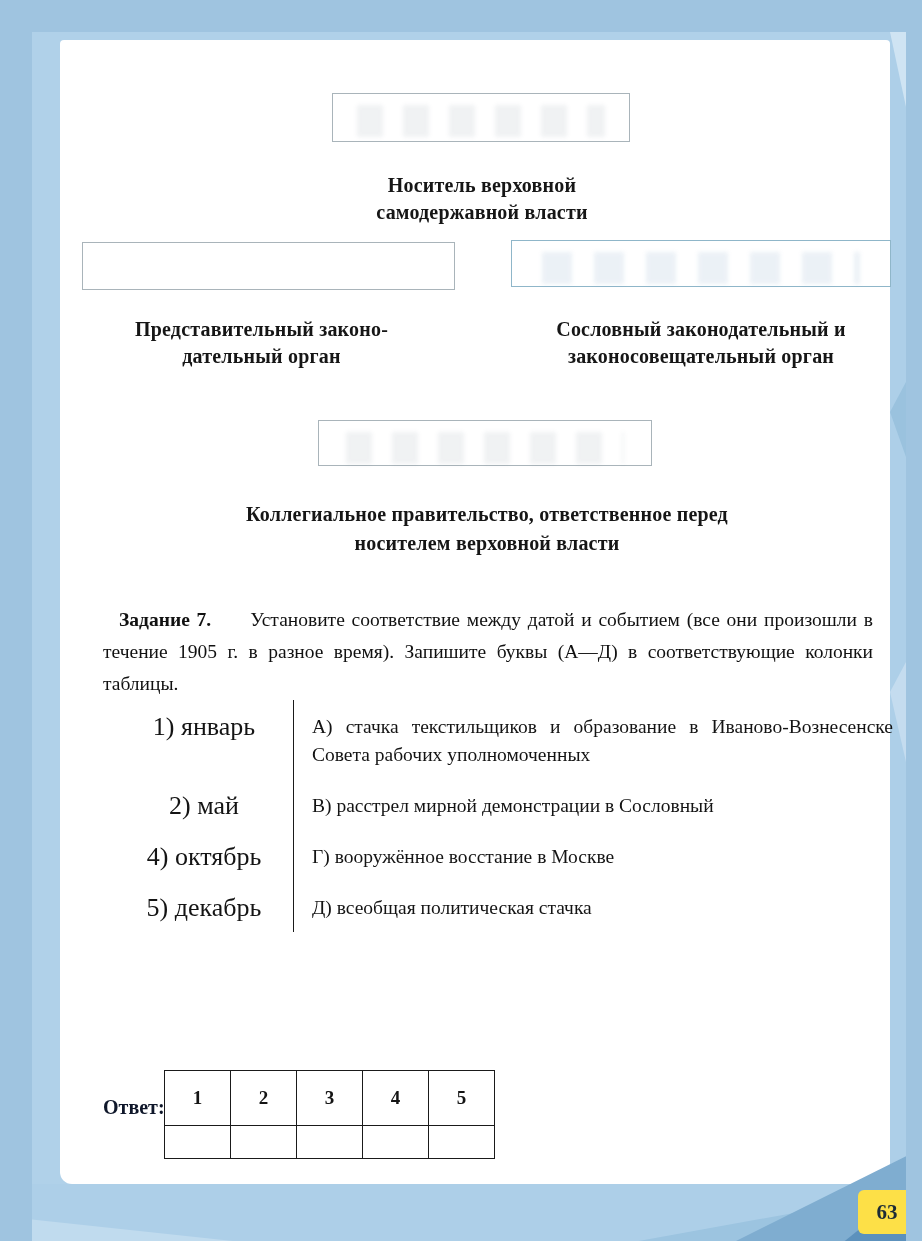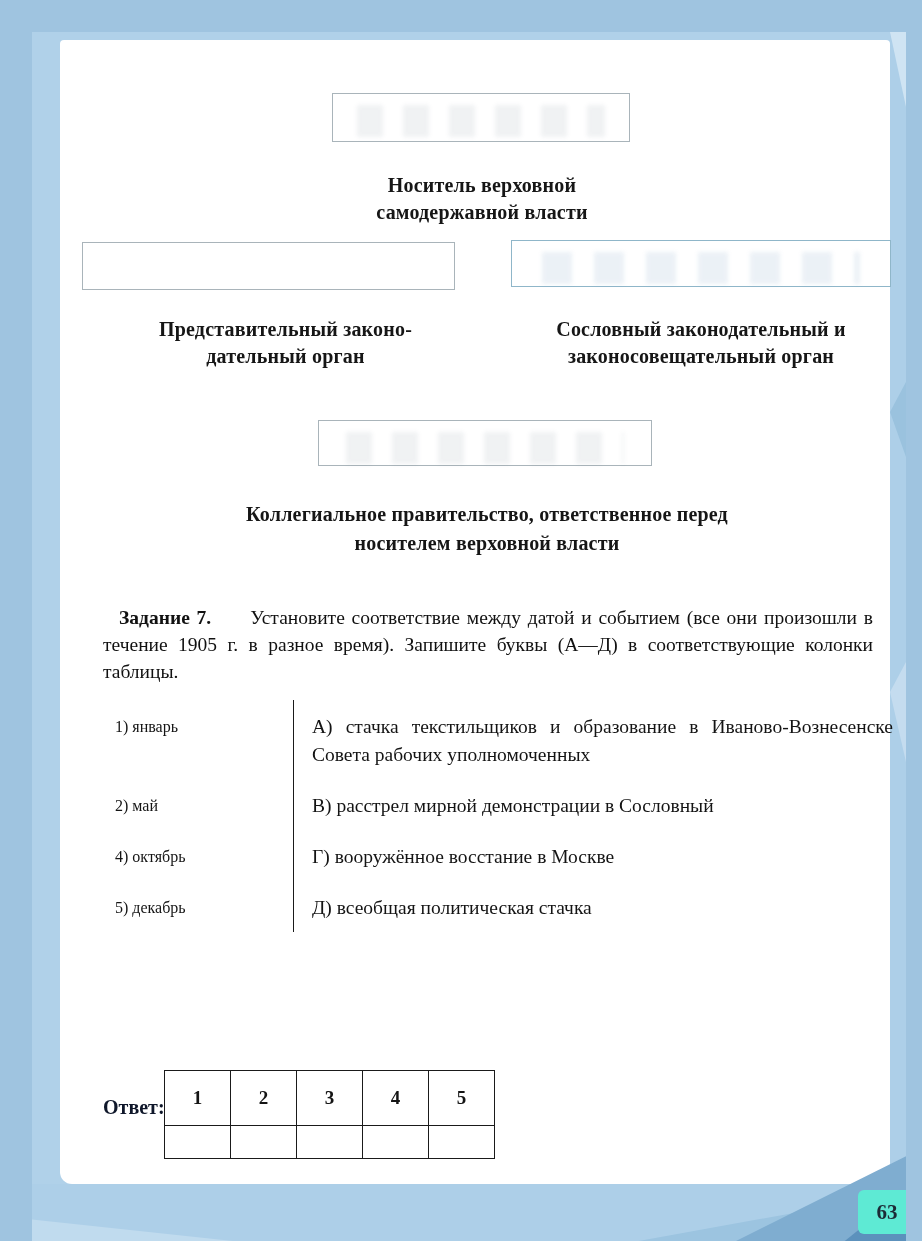--- a/index.html
+++ b/index.html
@@ -41,54 +41,54 @@
   .smudge.blue { background:repeating-linear-gradient(90deg, rgba(95,140,185,.6) 0 30px, transparent 30px 52px); }
 
   .caption {
     position:absolute; z-index:2; font-weight:bold; color:#161616;
     font-size:20px; line-height:27px; text-align:center; white-space:pre-line;
     letter-spacing:.2px;
   }
 
   .task {
     position:absolute; left:55px; top:556px; width:802px; z-index:2;
-    font-size:19.5px; line-height:27px; color:#111; text-align:justify;
+    font-size:19.5px; line-height:32px; color:#111; text-align:justify;
   }
   .task .tlabel { font-weight:bold; margin-right:7px; }
 
   .mtable {
     position:absolute; left:55px; top:652px; width:800px; z-index:2;
     display:grid; grid-template-columns:190px 610px; color:#141414;
   }
   .mtable .hdr {
     font-weight:bold; text-align:center; font-size:20px;
     padding:12px 0; border-bottom:1.6px solid #1a1a1a;
   }
   .mtable .ecol { border-left:1.6px solid #1a1a1a; }
-  .date-cell { font-size:16px; line-height:28px; padding:13px 0 10px 12px; }
+  .date-cell { font-size:26px; line-height:28px; padding:13px 0 10px 12px;text-align:center; }
   .event-cell { font-size:19.5px; line-height:28px; padding:13px 10px 10px 18px; text-align:justify; }
 
   .answer-label {
     position:absolute; left:55px; top:1048px; z-index:2;
     font-weight:bold; font-size:20px; color:#0f172a;
   }
   .atable {
     position:absolute; left:132px; top:1038px; z-index:2;
     border-collapse:collapse;
   }
   .atable td {
     width:66px; height:33px; border:1.6px solid #1a1a1a;
     text-align:center; vertical-align:middle;
     font-weight:bold; font-size:19px; color:#141414; background:#fff;
   }
   .atable tr.blank td { height:30px; font-weight:normal; }
 
   .pagenum-badge {
     position:absolute; left:826px; top:1158px; width:58px; height:44px;
-    background:#5eead4; border-radius:6px; z-index:4;
+    background:#fde047; border-radius:6px; z-index:4;
     display:flex; align-items:center; justify-content:center;
     font-weight:bold; font-size:21px; color:#1c2b36;
   }
 </style>
 </head>
 <body>
 
 <div class="canvas">
 
   <div class="dec band-right"></div>
@@ -102,21 +102,21 @@
   <div class="page"></div>
 
   <div>
     <div class="sbox" style="left:300px; top:61px; width:298px; height:49px;">
       <div class="smudge"></div>
     </div>
     <div class="caption" style="left:250px; top:124px; width:400px;">Носитель верховной
 самодержавной власти</div>
 
     <div class="sbox" style="left:50px; top:210px; width:373px; height:48px;"></div>
-    <div class="caption" style="left:56px; top:268px; width:395px;">Представительный законо-
+    <div class="caption" style="left:32px; top:268px; width:395px;">Представительный законо-
 дательный орган</div>
 
     <div class="sbox teal" style="left:479px; top:208px; width:380px; height:47px;">
       <div class="smudge blue"></div>
     </div>
     <div class="caption" style="left:469px; top:268px; width:400px;">Сословный законодательный и
 законосовещательный орган</div>
 
     <div class="sbox" style="left:286px; top:388px; width:334px; height:46px;">
       <div class="smudge"></div>

